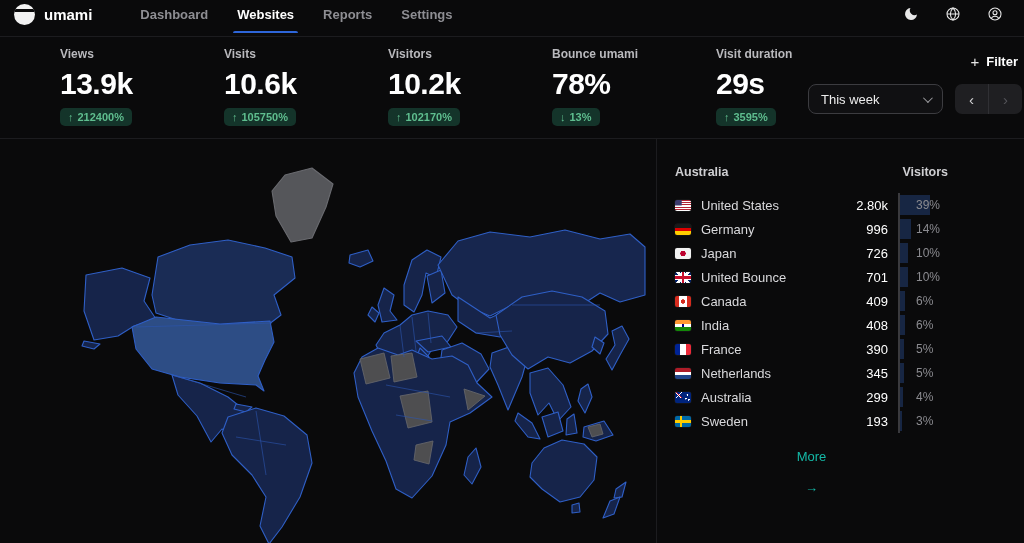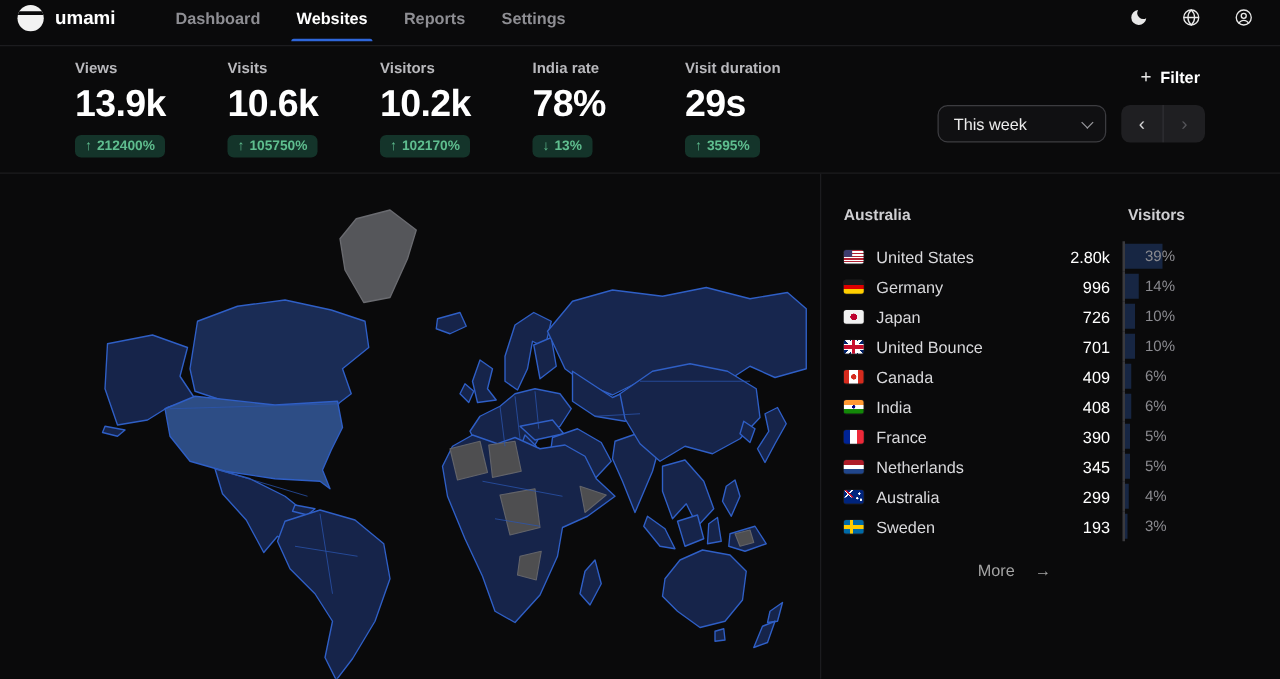--- a/index.html
+++ b/index.html
@@ -28,21 +28,21 @@
   .nav-item.active::after {
     content:''; position:absolute; left:10px; right:10px; bottom:0; height:2px;
     background:#2e66d9; border-radius:2px 2px 0 0;
   }
   .header-right { margin-left:auto; display:flex; align-items:center; gap:20px; }
   .icon-btn { width:22px; height:22px; display:flex; align-items:center; justify-content:center; cursor:pointer; }
   .icon-btn svg { display:block; }
   
   .content { padding:0 60px; }
   .metrics-row { display:flex; align-items:flex-start; padding-top:10px; padding-bottom:12px; }
-  .metric-cards { display:flex; gap:30px; }
+  .metric-cards { display:flex; gap:72px; }
   .metric-card { min-width:92px; }
   .metric-label { font-size:12px; font-weight:bold; color:#b9b9bd; margin-bottom:6px; }
   .metric-value { font-size:30px; font-weight:bold; color:#fff; letter-spacing:-0.5px; line-height:1.1; }
   .metric-badge {
     display:inline-flex; align-items:center; gap:4px; margin-top:8px;
     background:#14342a; color:#5fbe8f; font-size:11px; font-weight:bold;
     padding:3px 8px; border-radius:5px;
   }
   .right-controls { margin-left:auto; display:flex; flex-direction:column; align-items:flex-end; gap:12px; padding-top:4px; }
   .filter-btn { display:flex; align-items:center; gap:7px; font-size:13px; font-weight:bold; color:#fff; cursor:pointer; padding:2px 4px; }
@@ -68,21 +68,21 @@
   .countries-pane { flex:1; padding:26px 16px 0 18px; }
   .countries-header { display:flex; justify-content:space-between; margin-bottom:14px; }
   .countries-title, .visitors-title { font-size:12.5px; font-weight:bold; color:#cfcfd2; }
   .country-row { display:flex; align-items:center; height:24px; font-size:13px; }
   .flag { width:16px; height:11px; border-radius:2px; margin-right:10px; flex:none; box-shadow:0 0 0 0.5px rgba(255,255,255,0.08); }
   .country-name { color:#d9d9dc; }
   .country-value { margin-left:auto; font-weight:normal; color:#fff; font-size:13px; }
   .pct-cell { position:relative; width:50px; margin-left:10px; align-self:stretch; display:flex; align-items:center; border-left:2px solid #3a3a3e; padding-left:16px; }
   .pct-bar { position:absolute; left:0; top:2px; bottom:2px; background:rgba(44,84,161,0.38); }
   .pct-text { position:relative; font-size:12px; color:#8b8b90; }
-  .more-link { display:flex; justify-content:center; align-items:center; gap:16px; margin-top:16px; font-size:13px; color:#a3a3a3; cursor:pointer; }
+  .more-link { display:flex; justify-content:center; align-items:center; gap:16px; margin-top:16px; font-size:13px; color:#14b8a6; cursor:pointer;flex-direction:column; }
   
   .flag[data-flag="us"] { background-image:linear-gradient(#3c3b6e,#3c3b6e),repeating-linear-gradient(180deg,#b22234 0 1px,#fff 1px 2.2px); background-size:42% 50%,100% 100%; background-repeat:no-repeat,repeat; }
   .flag[data-flag="de"] { background:linear-gradient(180deg,#1a1a1a 33%,#dd0000 33% 66%,#ffce00 66%); }
   .flag[data-flag="jp"] { background:radial-gradient(circle at 50% 50%,#bc002d 0 2.6px,#f2f2f2 2.8px); }
   .flag[data-flag="gb"] { background:
       linear-gradient(180deg,transparent 38%,#c8102e 38% 62%,transparent 62%),
       linear-gradient(90deg,transparent 42%,#c8102e 42% 58%,transparent 58%),
       linear-gradient(180deg,transparent 30%,#fff 30% 70%,transparent 70%),
       linear-gradient(90deg,transparent 36%,#fff 36% 64%,transparent 64%),
       linear-gradient(45deg,transparent 43%,#fff 43% 57%,transparent 57%),
@@ -162,21 +162,21 @@
       </div>
       <div class="metric-card">
         <div class="metric-label">Visitors</div>
         <div class="metric-value">10.2k</div>
         <div class="metric-badge">
             <span>↑</span>
             <span>102170%</span>
           </div>
       </div>
       <div class="metric-card">
-        <div class="metric-label">India rate</div>
+        <div class="metric-label">Bounce umami</div>
         <div class="metric-value">78%</div>
         <div class="metric-badge">
             <span>↓</span>
             <span>13%</span>
           </div>
       </div>
       <div class="metric-card">
         <div class="metric-label">Visit duration</div>
         <div class="metric-value">29s</div>
         <div class="metric-badge">

